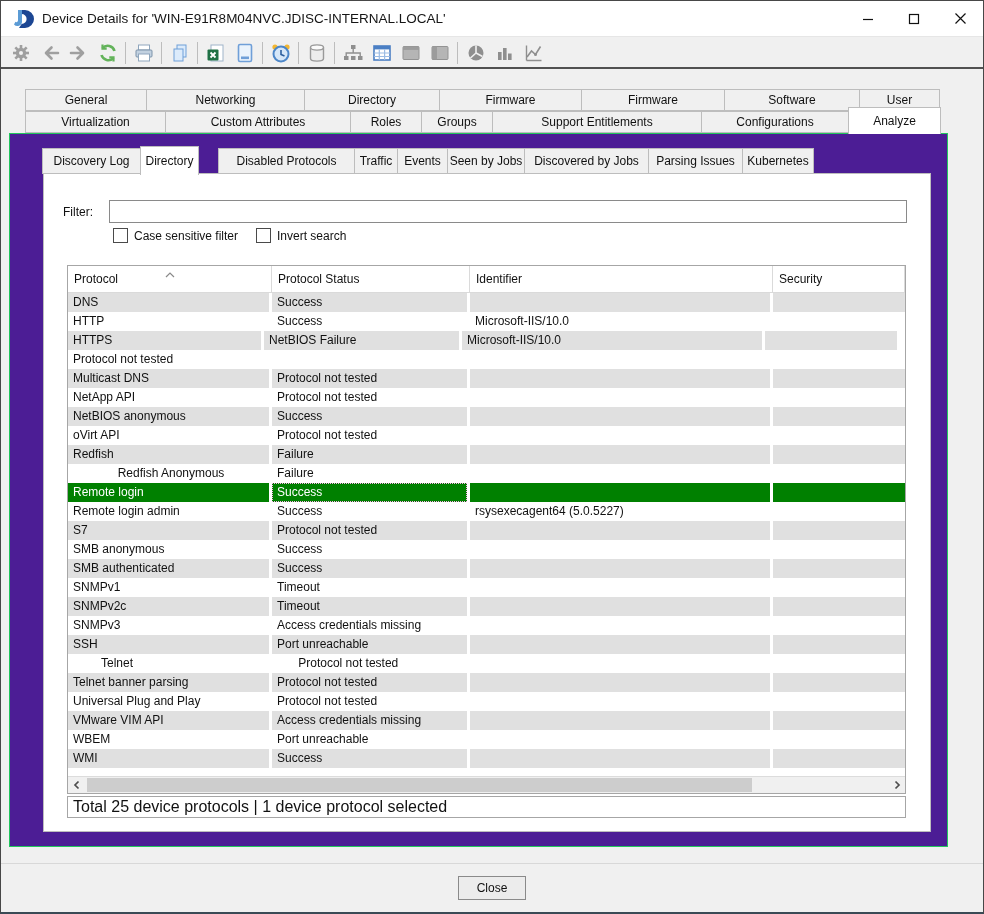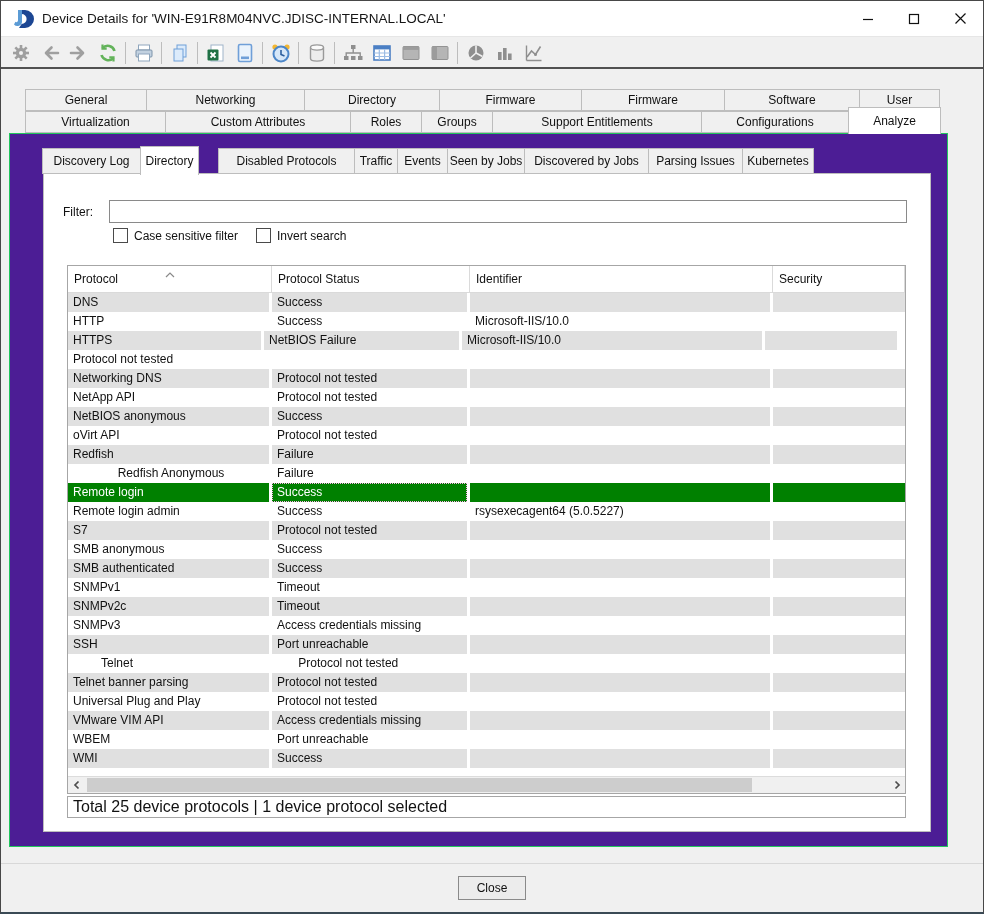--- a/index.html
+++ b/index.html
@@ -369,21 +369,21 @@
               <div class="td" style="width: 195px;">NetBIOS Failure</div>
               <div class="td" style="width: 300px;">Microsoft-IIS/10.0</div>
               <div class="td" style="width: 132px;"></div>
             </div>
             <div class="trow">
               <div class="td" style="width: 195px;">Protocol not tested</div>
               <div class="td" style="width: 300px;"></div>
               <div class="td" style="width: 132px;"></div>
             </div>
             <div class="trow">
-              <div class="td" style="width: 201px;">Networking DNS</div>
+              <div class="td" style="width: 201px;">Multicast DNS</div>
               <div class="td" style="width: 195px;">Protocol not tested</div>
               <div class="td" style="width: 300px;"></div>
               <div class="td" style="width: 132px;"></div>
             </div>
             <div class="trow">
               <div class="td" style="width: 201px;">NetApp API</div>
               <div class="td" style="width: 195px;">Protocol not tested</div>
               <div class="td" style="width: 300px;"></div>
               <div class="td" style="width: 132px;"></div>
             </div>

